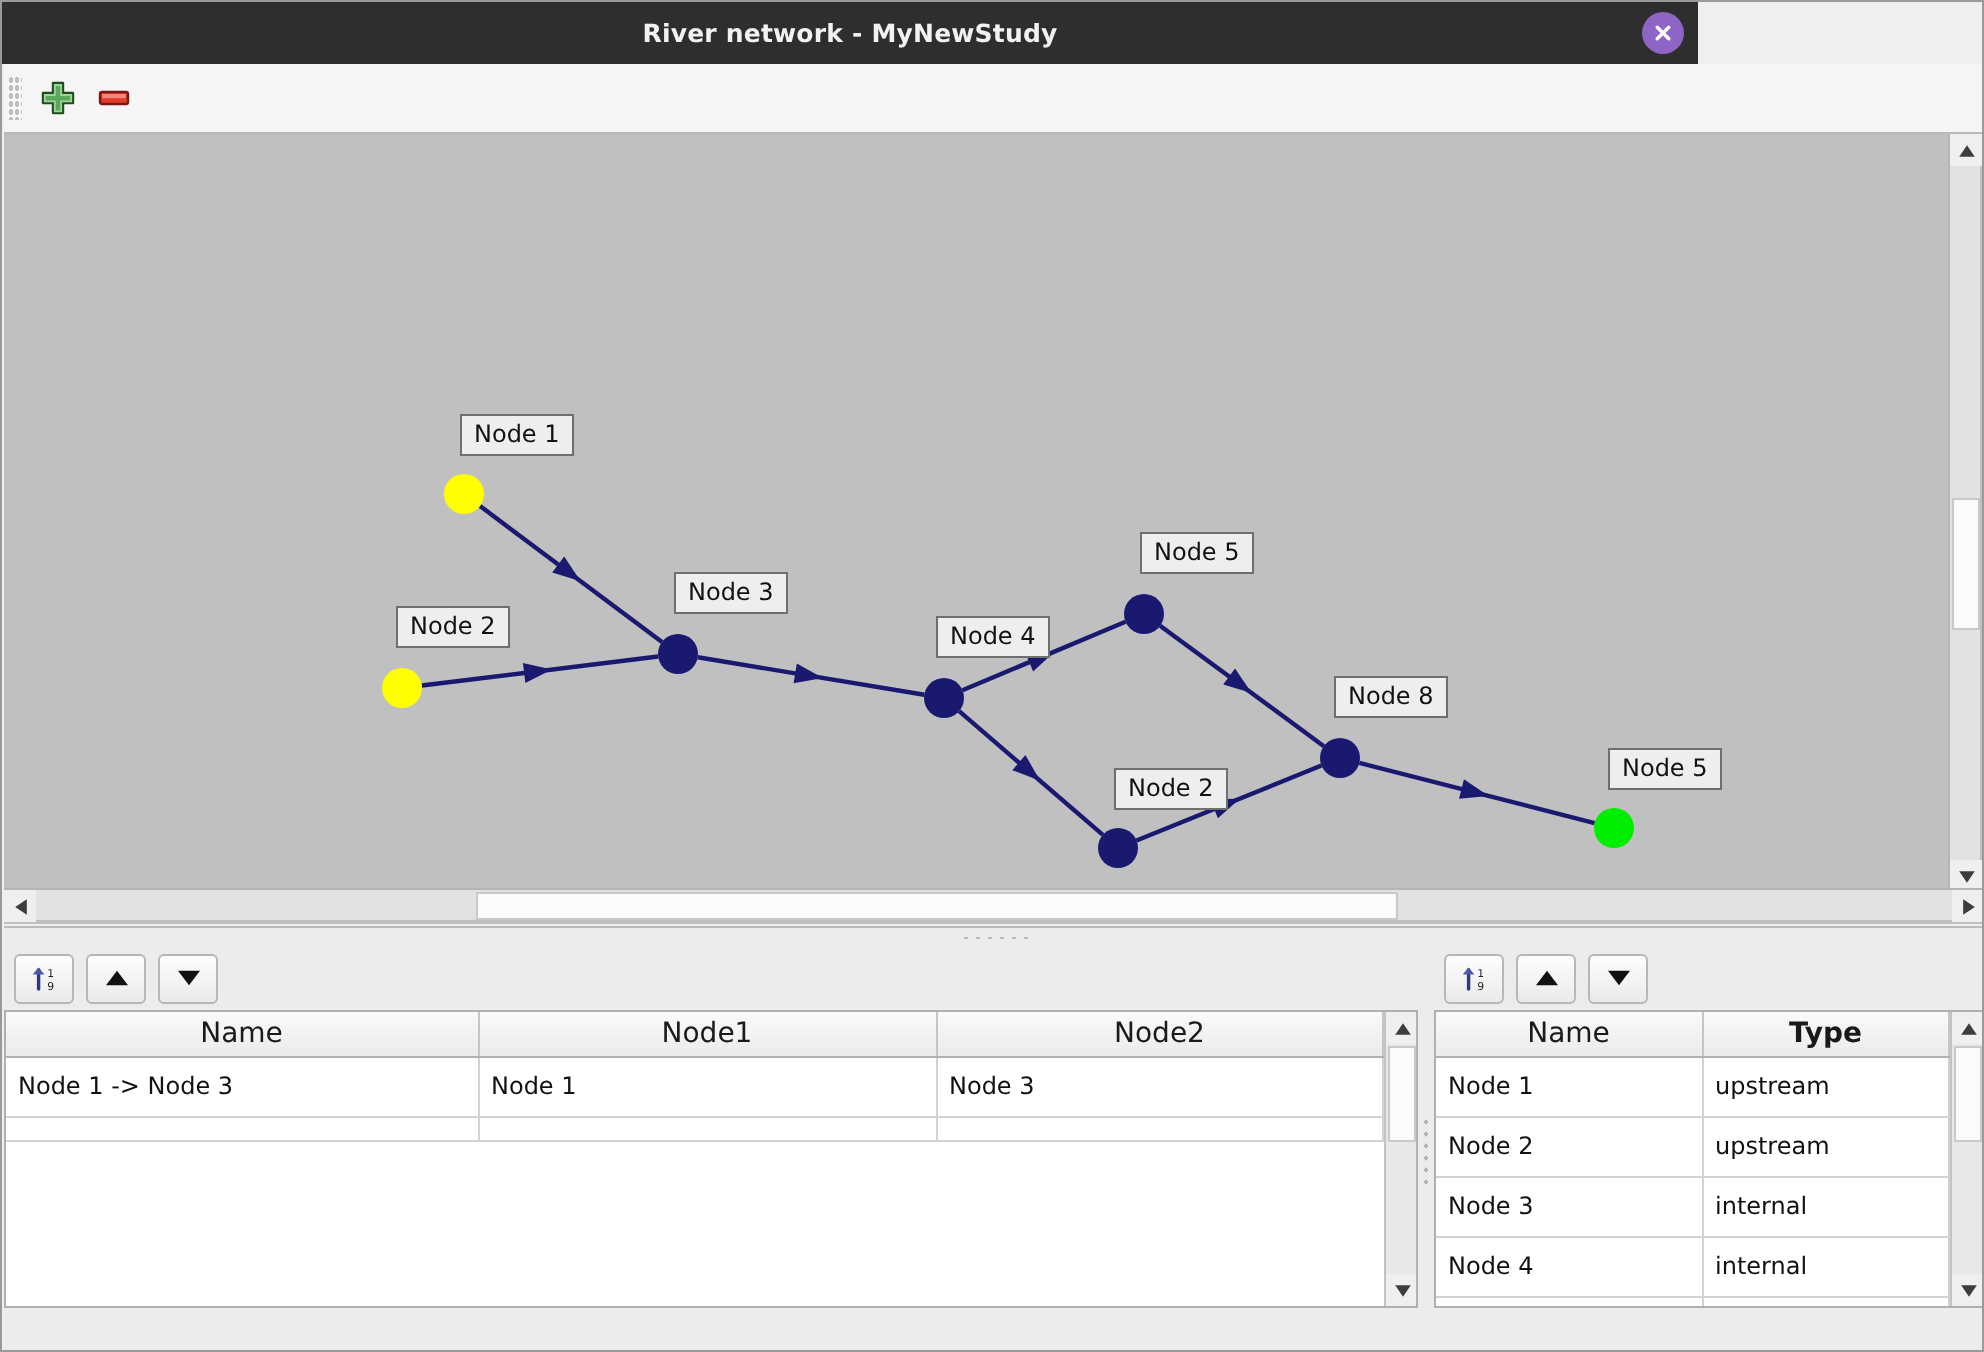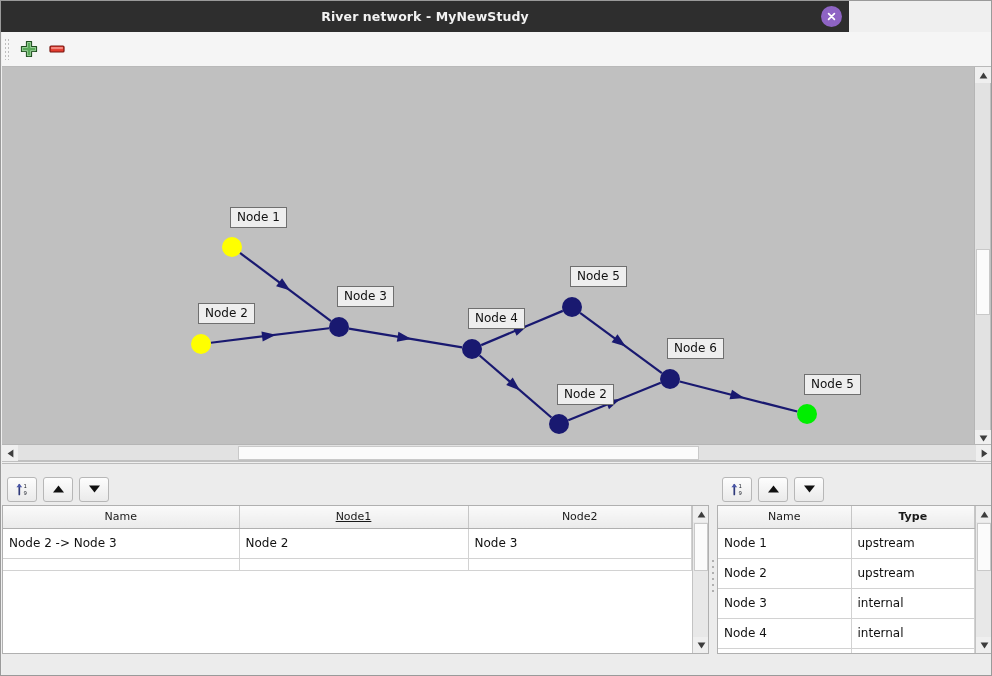--- a/index.html
+++ b/index.html
@@ -173,21 +173,21 @@
     table-layout: fixed;
     font-size: 12px;
   }
   table.grid th {
     background: linear-gradient(#fafafa, #ebebeb);
     border-right: 1px solid #c6c6c6;
     border-bottom: 1px solid #b0b0b0;
     height: 22px;
     font-weight: normal;
     color: #1a1a1a;
-    font-size: 11px;
+    font-size: 14px;
     text-align: center;
   }
   table.grid td {
     border-right: 1px solid #d2d2d2;
     border-bottom: 1px solid #d2d2d2;
     height: 30px;
     padding-left: 6px;
     color: #111;
     background: #fff;
     overflow: hidden;
@@ -271,21 +271,21 @@
           <circle cx="805" cy="347" r="10" fill="#00ee00"></circle>
         </g>
     </svg>
     <div id="label-layer">
         <div class="node-label" style="left: 228px; top: 140px;">Node 1</div>
         <div class="node-label" style="left: 196px; top: 236px;">Node 2</div>
         <div class="node-label" style="left: 335px; top: 219px;">Node 3</div>
         <div class="node-label" style="left: 466px; top: 241px;">Node 4</div>
         <div class="node-label" style="left: 568px; top: 199px;">Node 5</div>
         <div class="node-label" style="left: 555px; top: 317px;">Node 2</div>
-        <div class="node-label" style="left: 665px; top: 271px;">Node 6</div>
+        <div class="node-label" style="left: 665px; top: 271px;">Node 8</div>
         <div class="node-label" style="left: 802px; top: 307px;">Node 5</div>
       </div>
   </div>
 
   <div id="graph-vscroll">
     <div class="sb-arrow" style="left:0;top:0;">
       <svg width="9" height="7" viewBox="0 0 9 7">
           <path d="M4.5 0.6 L8.4 6.4 L0.6 6.4 z" fill="#3d3d3d"></path>
         </svg>
     </div>
@@ -338,28 +338,28 @@
           </svg>
         </div>
       </div>
 
       <div class="grid-wrap">
         <div class="grid-scrollarea">
           <table class="grid">
             <thead>
                 <tr id="branch-head">
                   <th style="width: 236px;">Name</th>
-                  <th style="width: 229px; text-decoration: underline;">Node1</th>
+                  <th style="width: 229px;">Node1</th>
                   <th style="width: auto;">Node2</th>
                 </tr>
               </thead>
             <tbody id="branch-body">
                 <tr>
-                  <td>Node 2 -&gt; Node 3</td>
-                  <td>Node 2</td>
+                  <td>Node 1 -&gt; Node 3</td>
+                  <td>Node 1</td>
                   <td>Node 3</td>
                 </tr>
                 <tr>
                   <td></td>
                   <td></td>
                   <td></td>
                 </tr>
               </tbody>
           </table>
         </div>

